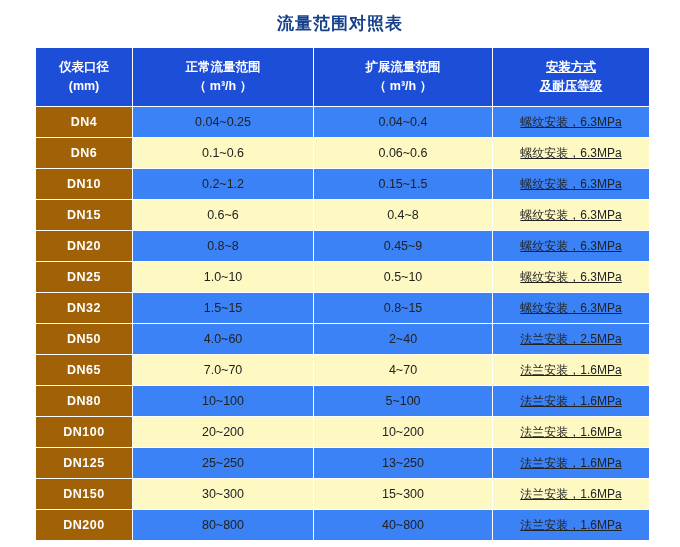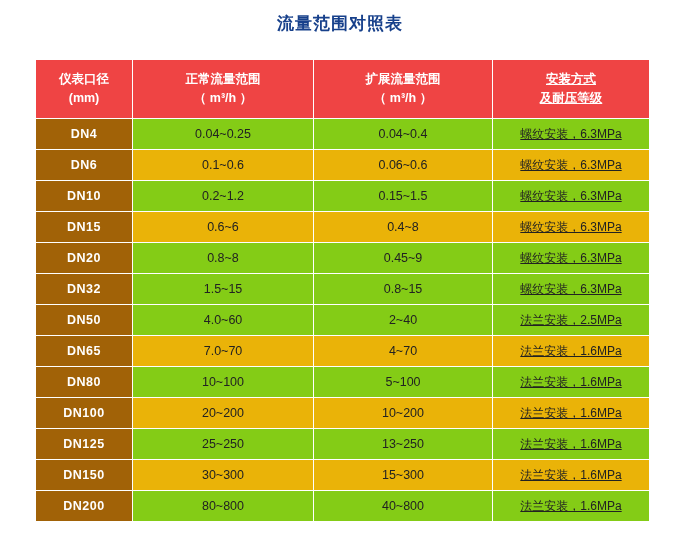--- a/index.html
+++ b/index.html
@@ -20,40 +20,40 @@
     height: 547px;
     box-sizing: border-box;
   }
   .title {
     text-align: center;
     font-size: 17px;
     font-weight: bold;
     color: #17408b;
     letter-spacing: 1px;
     padding-top: 12px;
-    padding-bottom: 24px;
+    padding-bottom: 12px;
   }
   .table-wrap {
     padding: 0 35px;
     box-sizing: border-box;
   }
   table.flow-table {
     border-collapse: collapse;
     width: 610px;
     table-layout: fixed;
   }
   table.flow-table th,
   table.flow-table td {
     border: 1px solid #ffffff;
     padding: 0;
     text-align: center;
     vertical-align: middle;
   }
   thead th {
-    background: #ef4444;
+    background: #1d4ed8;
     color: #ffffff;
     font-size: 12.5px;
     font-weight: bold;
     height: 58px;
     line-height: 19px;
     border: 1px solid #ffffff;
   }
   thead th .l1 { display: block; }
   thead th .l2 { display: block; }
   .col-size { width: 96px; }
@@ -65,24 +65,24 @@
     height: 30px;
     font-size: 12.5px;
   }
   td.size-cell {
     background: #a16207;
     color: #ffffff;
     font-weight: bold;
     letter-spacing: 0.5px;
   }
   tbody tr.odd td.data-cell {
-    background: #84cc16;
+    background: #3b82f6;
   }
   tbody tr.even td.data-cell {
-    background: #eab308;
+    background: #fef9c3;
   }
   td.data-cell {
     color: #222222;
     border: 1px solid #ffffff;
   }
   td.install-cell {
     font-size: 12px;
   }
 </style>
 </head>
@@ -138,20 +138,26 @@
             <td class="data-cell col-normal">0.6~6</td>
             <td class="data-cell col-extend">0.4~8</td>
             <td class="data-cell install-cell col-install">螺纹安装，6.3MPa</td>
           </tr>
           <tr class="odd">
             <td class="size-cell col-size">DN20</td>
             <td class="data-cell col-normal">0.8~8</td>
             <td class="data-cell col-extend">0.45~9</td>
             <td class="data-cell install-cell col-install">螺纹安装，6.3MPa</td>
           </tr>
+          <tr class="even">
+            <td class="size-cell col-size">DN25</td>
+            <td class="data-cell col-normal">1.0~10</td>
+            <td class="data-cell col-extend">0.5~10</td>
+            <td class="data-cell install-cell col-install">螺纹安装，6.3MPa</td>
+          </tr>
           <tr class="odd">
             <td class="size-cell col-size">DN32</td>
             <td class="data-cell col-normal">1.5~15</td>
             <td class="data-cell col-extend">0.8~15</td>
             <td class="data-cell install-cell col-install">螺纹安装，6.3MPa</td>
           </tr>
           <tr class="odd">
             <td class="size-cell col-size">DN50</td>
             <td class="data-cell col-normal">4.0~60</td>
             <td class="data-cell col-extend">2~40</td>

